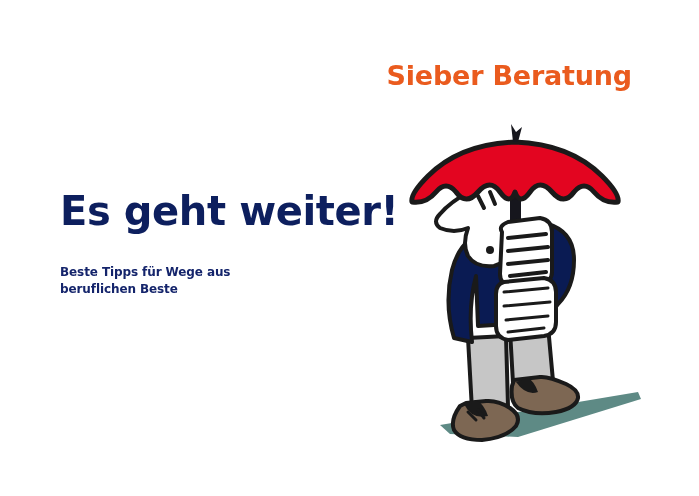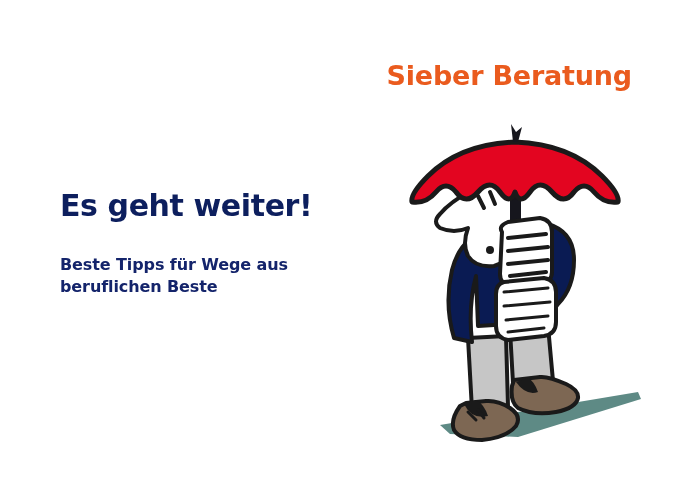--- a/index.html
+++ b/index.html
@@ -42,33 +42,33 @@
   
   .text-block {
     position: absolute;
     left: 60px;
     top: 190px;
     width: 330px;
   }
   .headline {
     font-family: "DejaVu Sans", sans-serif;
     font-weight: 700;
-    font-size: 30px;
+    font-size: 40px;
     line-height: 1.05;
     letter-spacing: -0.4px;
     color: #0d1f5e;
     margin: 0;
     white-space: nowrap;
   }
   .subhead {
     margin: 0;
     margin-top: 32px;
     font-family: "DejaVu Sans", sans-serif;
     font-weight: 700;
-    font-size: 16px;
+    font-size: 12px;
     line-height: 1.42;
     letter-spacing: -0.1px;
     color: #14246b;
     width: 265px;
   }
 
   
   .illustration {
     position: absolute;
     left: 398px;

